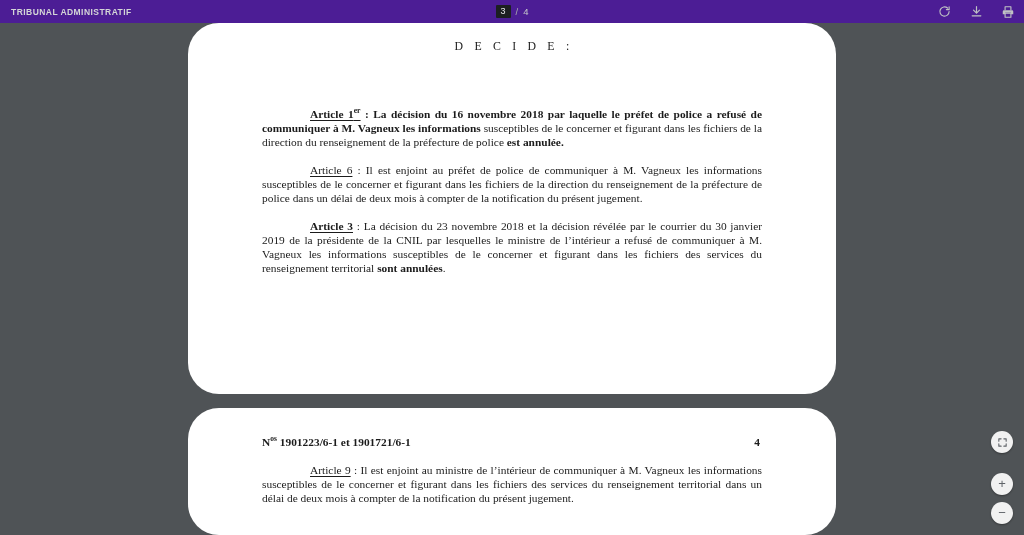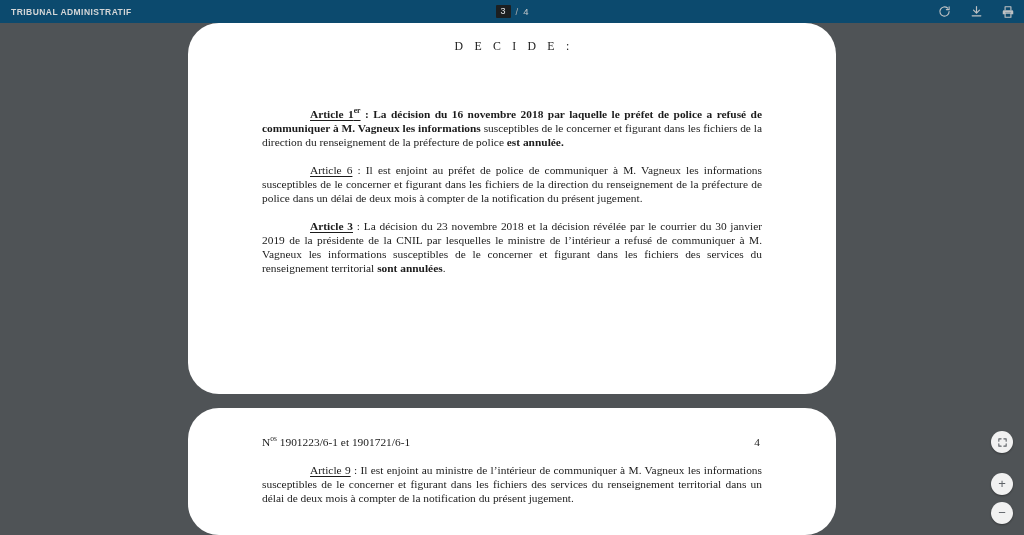--- a/index.html
+++ b/index.html
@@ -17,21 +17,21 @@
     height: 535px;
     background: #4f5356;
     overflow: hidden;
   }
 
   
   #toolbar {
     position: absolute;
     top: 0; left: 0;
     width: 1024px; height: 23px;
-    background: #0c4a6e;
+    background: #4c1d95;
     display: flex;
     align-items: center;
     z-index: 30;
     user-select: none;
   }
   #doc-title {
     position: absolute;
     left: 11px;
     font-size: 8.5px;
     font-weight: bold;
@@ -143,20 +143,21 @@
 
   
   #page4-header {
     display: flex;
     justify-content: space-between;
     align-items: baseline;
     font-family: "Liberation Serif", serif;
     font-size: 11.4px;
     color: #1b1b1b;
     padding-top: 28px;
+    font-weight: bold;
   }
   #page4-header .pg-right { padding-right: 2px; }
   sup.os { font-size: 0.66em; vertical-align: super; line-height: 0; }
 
   
   #zoom-controls {
     position: absolute;
     right: 11px;
     bottom: 11px;
     display: flex;

